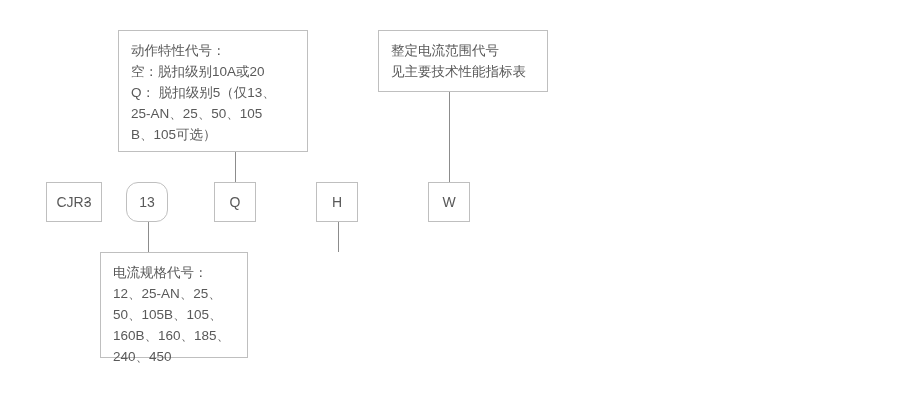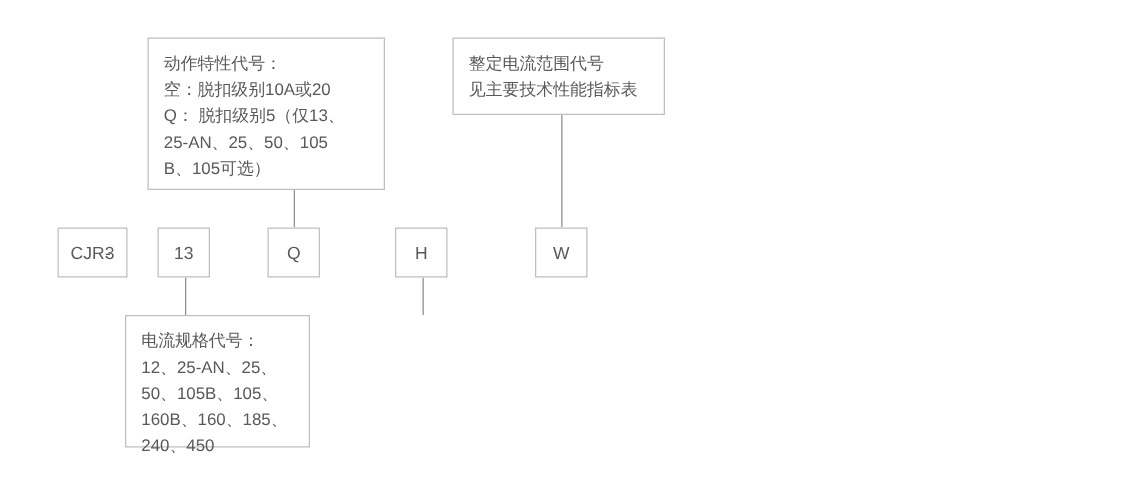--- a/index.html
+++ b/index.html
@@ -59,26 +59,26 @@
 <div id="canvas">
     <div class="connector v-line" style="left: 235px; top: 152px; height: 30px; background: rgb(140, 140, 140);"></div>
     <div class="connector v-line" style="left: 449px; top: 92px; height: 90px; background: rgb(140, 140, 140);"></div>
     <div class="connector v-line" style="left: 148px; top: 222px; height: 30px; background: rgb(140, 140, 140);"></div>
     <div class="connector v-line" style="left: 338px; top: 222px; height: 30px; background: rgb(140, 140, 140);"></div>
     <div class="desc-box" style="left: 118px; top: 30px; width: 190px; height: 122px; border-color: rgb(191, 191, 191); color: rgb(89, 89, 89);">动作特性代号：
 空：脱扣级别10A或20
 Q： 脱扣级别5（仅13、
 25-AN、25、50、105
 B、105可选）</div>
-    <div class="desc-box" style="left: 362px; top: 30px; width: 170px; height: 62px; border-color: rgb(191, 191, 191); color: rgb(89, 89, 89);">整定电流范围代号
+    <div class="desc-box" style="left: 378px; top: 30px; width: 170px; height: 62px; border-color: rgb(191, 191, 191); color: rgb(89, 89, 89);">整定电流范围代号
 见主要技术性能指标表</div>
     <div class="desc-box" style="left: 100px; top: 252px; width: 148px; height: 106px; border-color: rgb(191, 191, 191); color: rgb(89, 89, 89);">电流规格代号：
 12、25-AN、25、
 50、105B、105、
 160B、160、185、
 240、450</div>
     <div class="code-box" style="left: 22px; top: 182px; width: 56px; height: 40px; border-color: rgb(191, 191, 191); color: rgb(89, 89, 89); margin-left: 24px;">CJR3</div>
-    <div class="code-box" style="left: 126px; top: 182px; width: 42px; height: 40px; border-color: rgb(191, 191, 191); color: rgb(89, 89, 89);">13</div>
+    <div class="code-box" style="left: 126px; top: 182px; width: 42px; height: 40px; border-color: rgb(191, 191, 191); color: rgb(89, 89, 89); border-radius: 12px;">13</div>
     <div class="code-box" style="left: 214px; top: 182px; width: 42px; height: 40px; border-color: rgb(191, 191, 191); color: rgb(89, 89, 89);">Q</div>
     <div class="code-box" style="left: 316px; top: 182px; width: 42px; height: 40px; border-color: rgb(191, 191, 191); color: rgb(89, 89, 89);">H</div>
     <div class="code-box" style="left: 428px; top: 182px; width: 42px; height: 40px; border-color: rgb(191, 191, 191); color: rgb(89, 89, 89);">W</div>
     <div class="separator" style="left: 84px; top: 194px; color: rgb(89, 89, 89);">-</div>
   </div>
 
 </body></html>

